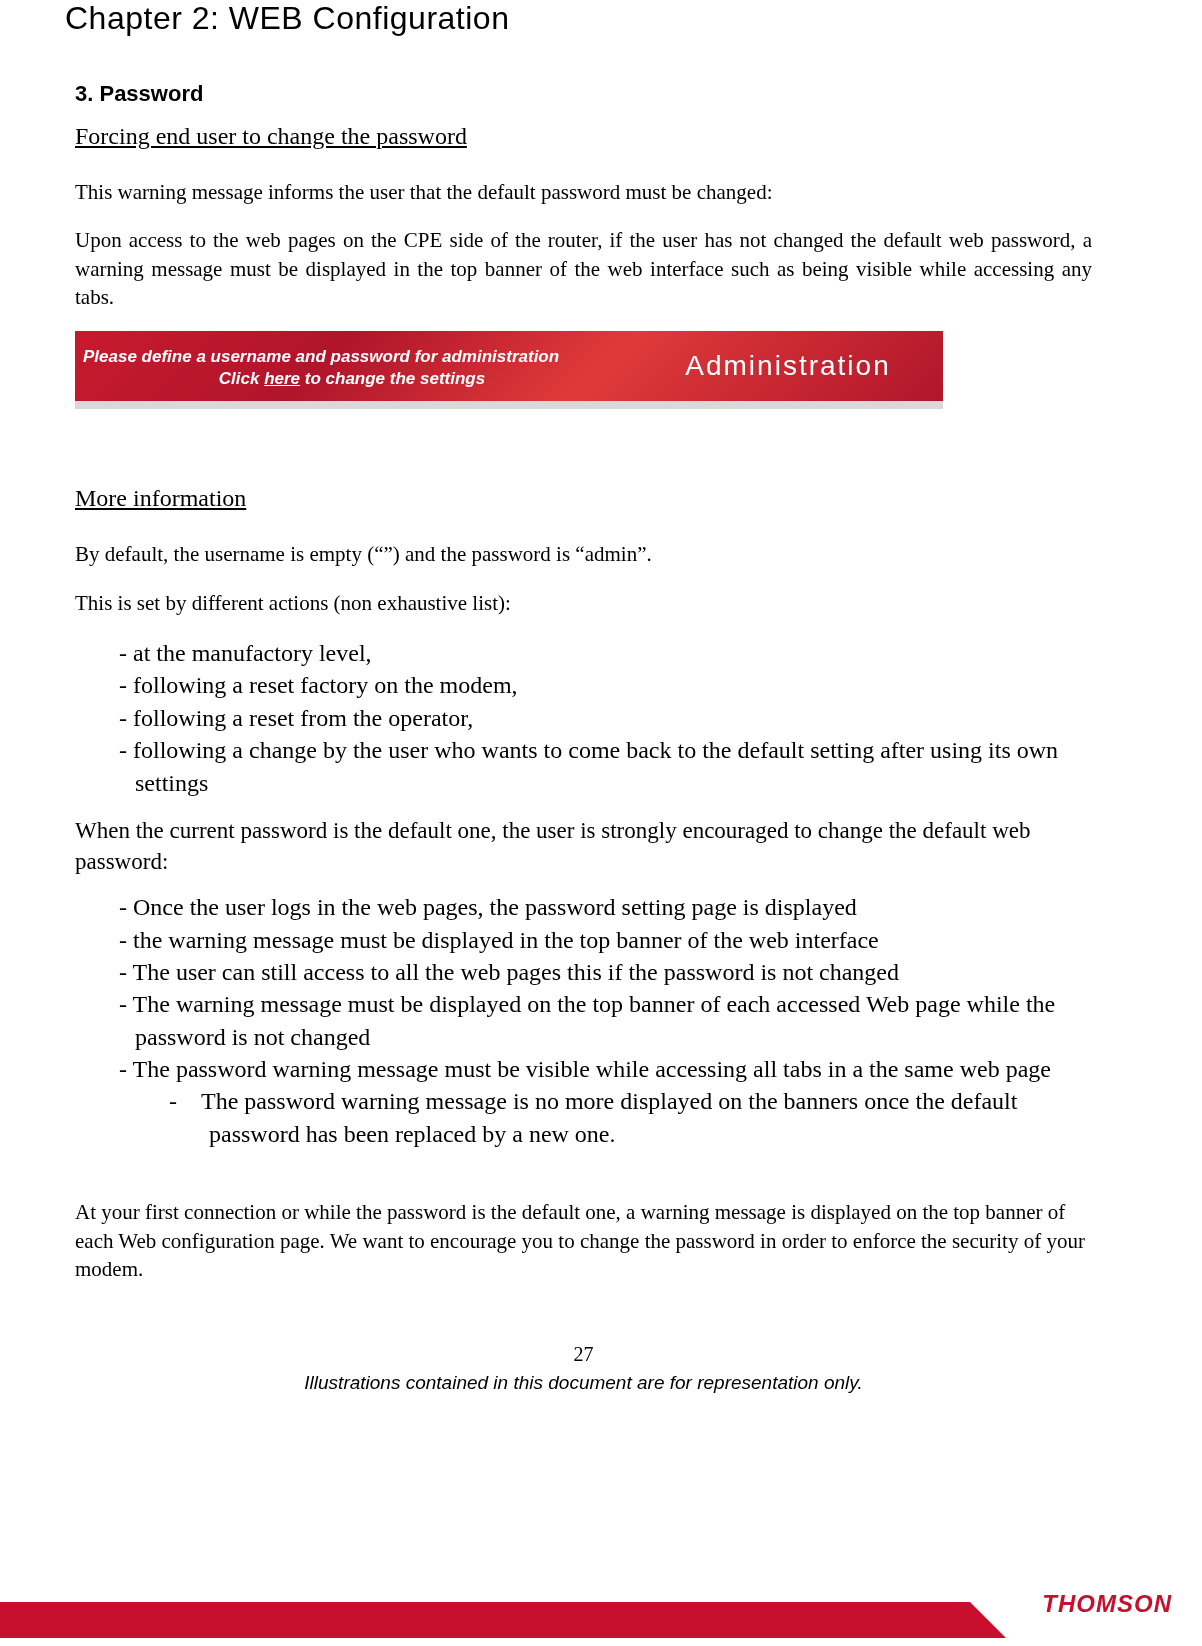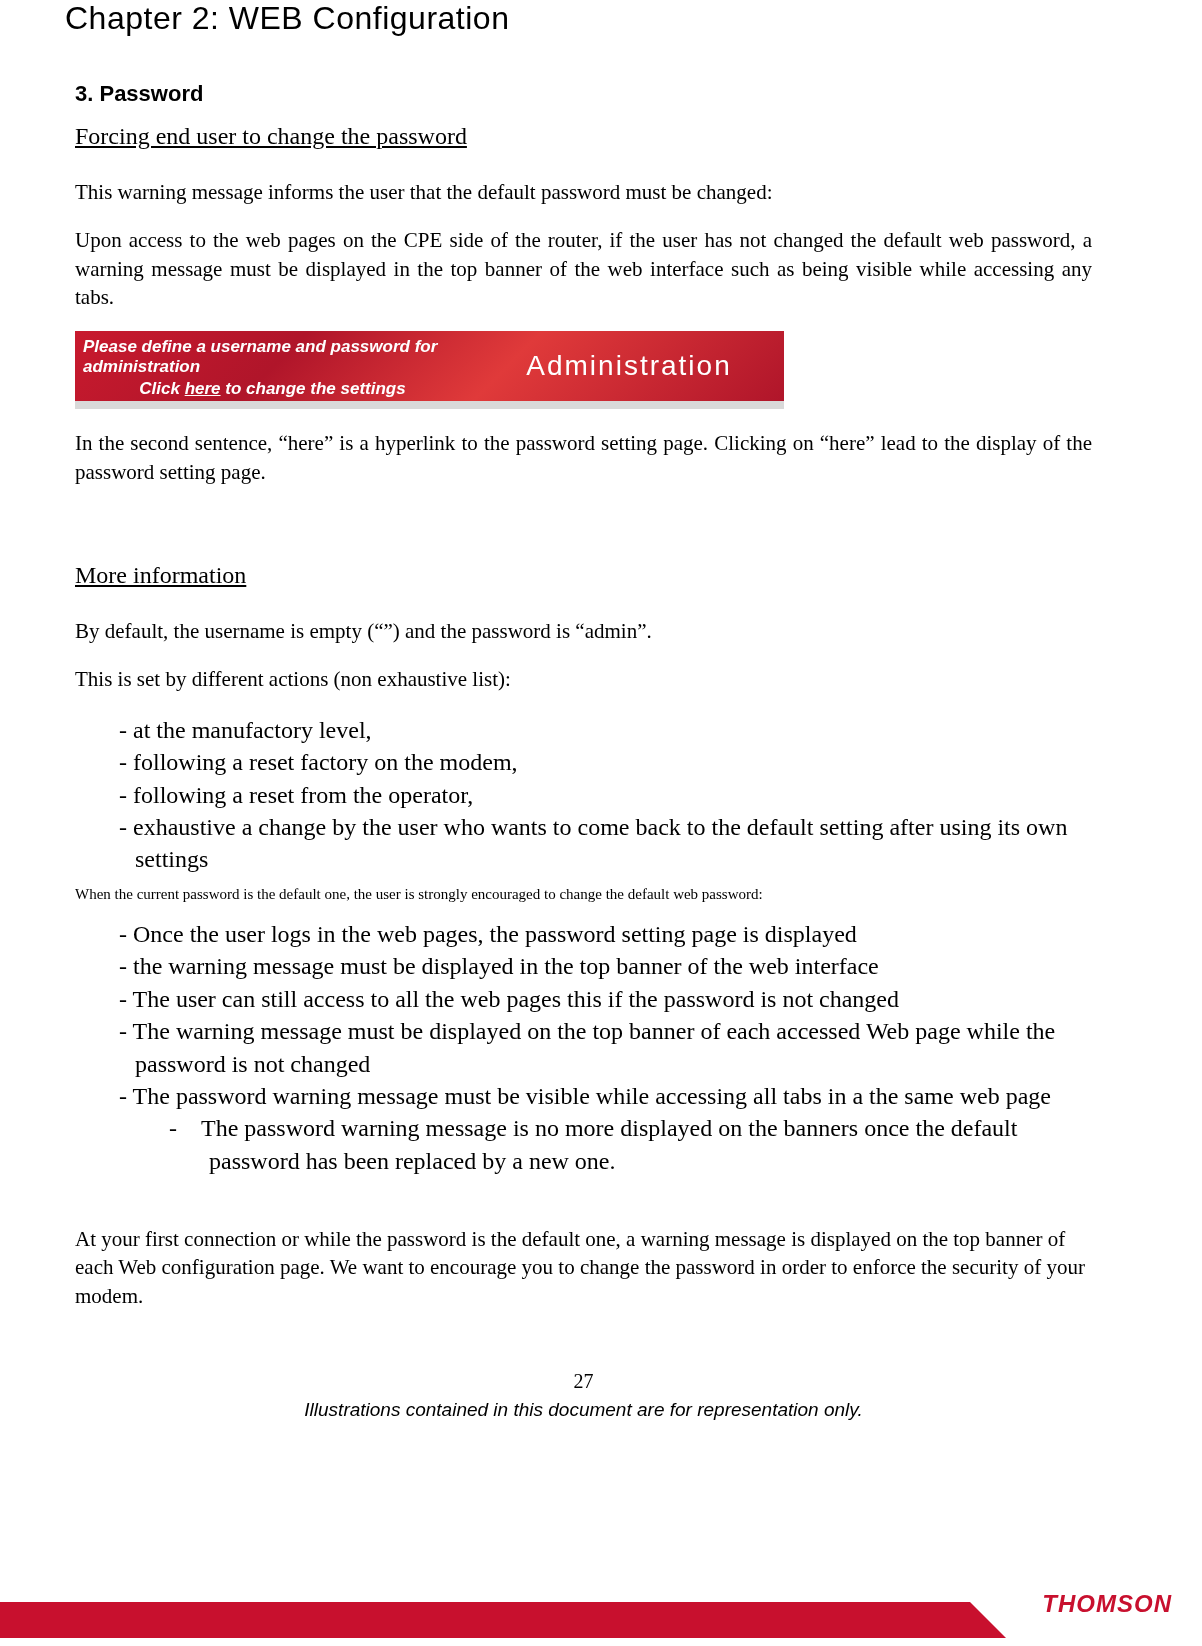--- a/index.html
+++ b/index.html
@@ -46,21 +46,21 @@
     font-size: 21px;
     line-height: 1.35;
     margin: 0 10px 20px 10px;
     text-align: left;
   }
   .banner-wrap {
     margin: 0 10px 20px 10px;
   }
   .banner {
     display: flex;
-    width: 709px;
+    width: 868px;
     height: 70px;
     background: linear-gradient(135deg, #c81a2e 0%, #b0152a 30%, #e03a3a 60%, #b0152a 100%);
     color: #fff;
     font-family: Arial, sans-serif;
     border-bottom: 8px solid #d9d9d9;
   }
   .banner-left {
     flex: 1;
     padding: 8px 12px 4px 8px;
     display: flex;
@@ -102,23 +102,23 @@
     padding: 0;
     margin: 0 0 0 34px;
   }
   ul.sub-list > li {
     position: relative;
     padding-left: 40px;
     text-indent: -40px;
   }
   ul.sub-list > li::before { content: "- \00a0\00a0\00a0"; }
   .after-list {
-    font-size: 15px;
-    line-height: 1.35;
-    margin: 8px 10px 14px 10px;
+    font-size: 23px;
+    line-height: 1.35;
+    margin: 16px 10px 14px 10px;
   }
   .page-number {
     text-align: center;
     font-size: 20px;
     margin-top: 60px;
   }
   .caption {
     text-align: center;
     font-family: "Trebuchet MS", sans-serif;
     font-style: italic;
@@ -182,35 +182,34 @@
       <div class="banner-left">
         <div class="banner-line1">Please define a username and password for administration</div>
         <div class="banner-line2">
           <span>Click </span><span class="link">here</span><span> to change the settings</span>
         </div>
       </div>
       <div class="banner-right">Administration</div>
     </div>
   </div>
 
-  <p class="body">In the second sentence, “here” is a hyperlink to the password setting page. Clicking on “here” lead to the display of the password setting page.</p>
 
   <div class="gap"></div>
 
   <div class="subheading">More information</div>
 
   <p class="body-left">By default, the username is empty (“”) and the password is “admin”.</p>
 
   <p class="body-left">This is set by different actions (non exhaustive list):</p>
 
   <ul class="dash-list">
     <li>at the manufactory level,</li>
     <li>following a reset factory on the modem,</li>
     <li>following a reset from the operator,</li>
-    <li>exhaustive a change by the user who wants to come back to the default setting after using its own settings</li>
+    <li>following a change by the user who wants to come back to the default setting after using its own settings</li>
   </ul>
 
   <div class="after-list">When the current password is the default one, the user is strongly encouraged to change the default web password:</div>
 
   <ul class="dash-list">
     <li>Once the user logs in the web pages, the password setting page is displayed</li>
     <li>the warning message must be displayed in the top banner of the web interface</li>
     <li>The user can still access to all the web pages this if the password is not changed</li>
     <li>The warning message must be displayed on the top banner of each accessed Web page while the password is not changed</li>
     <li>

